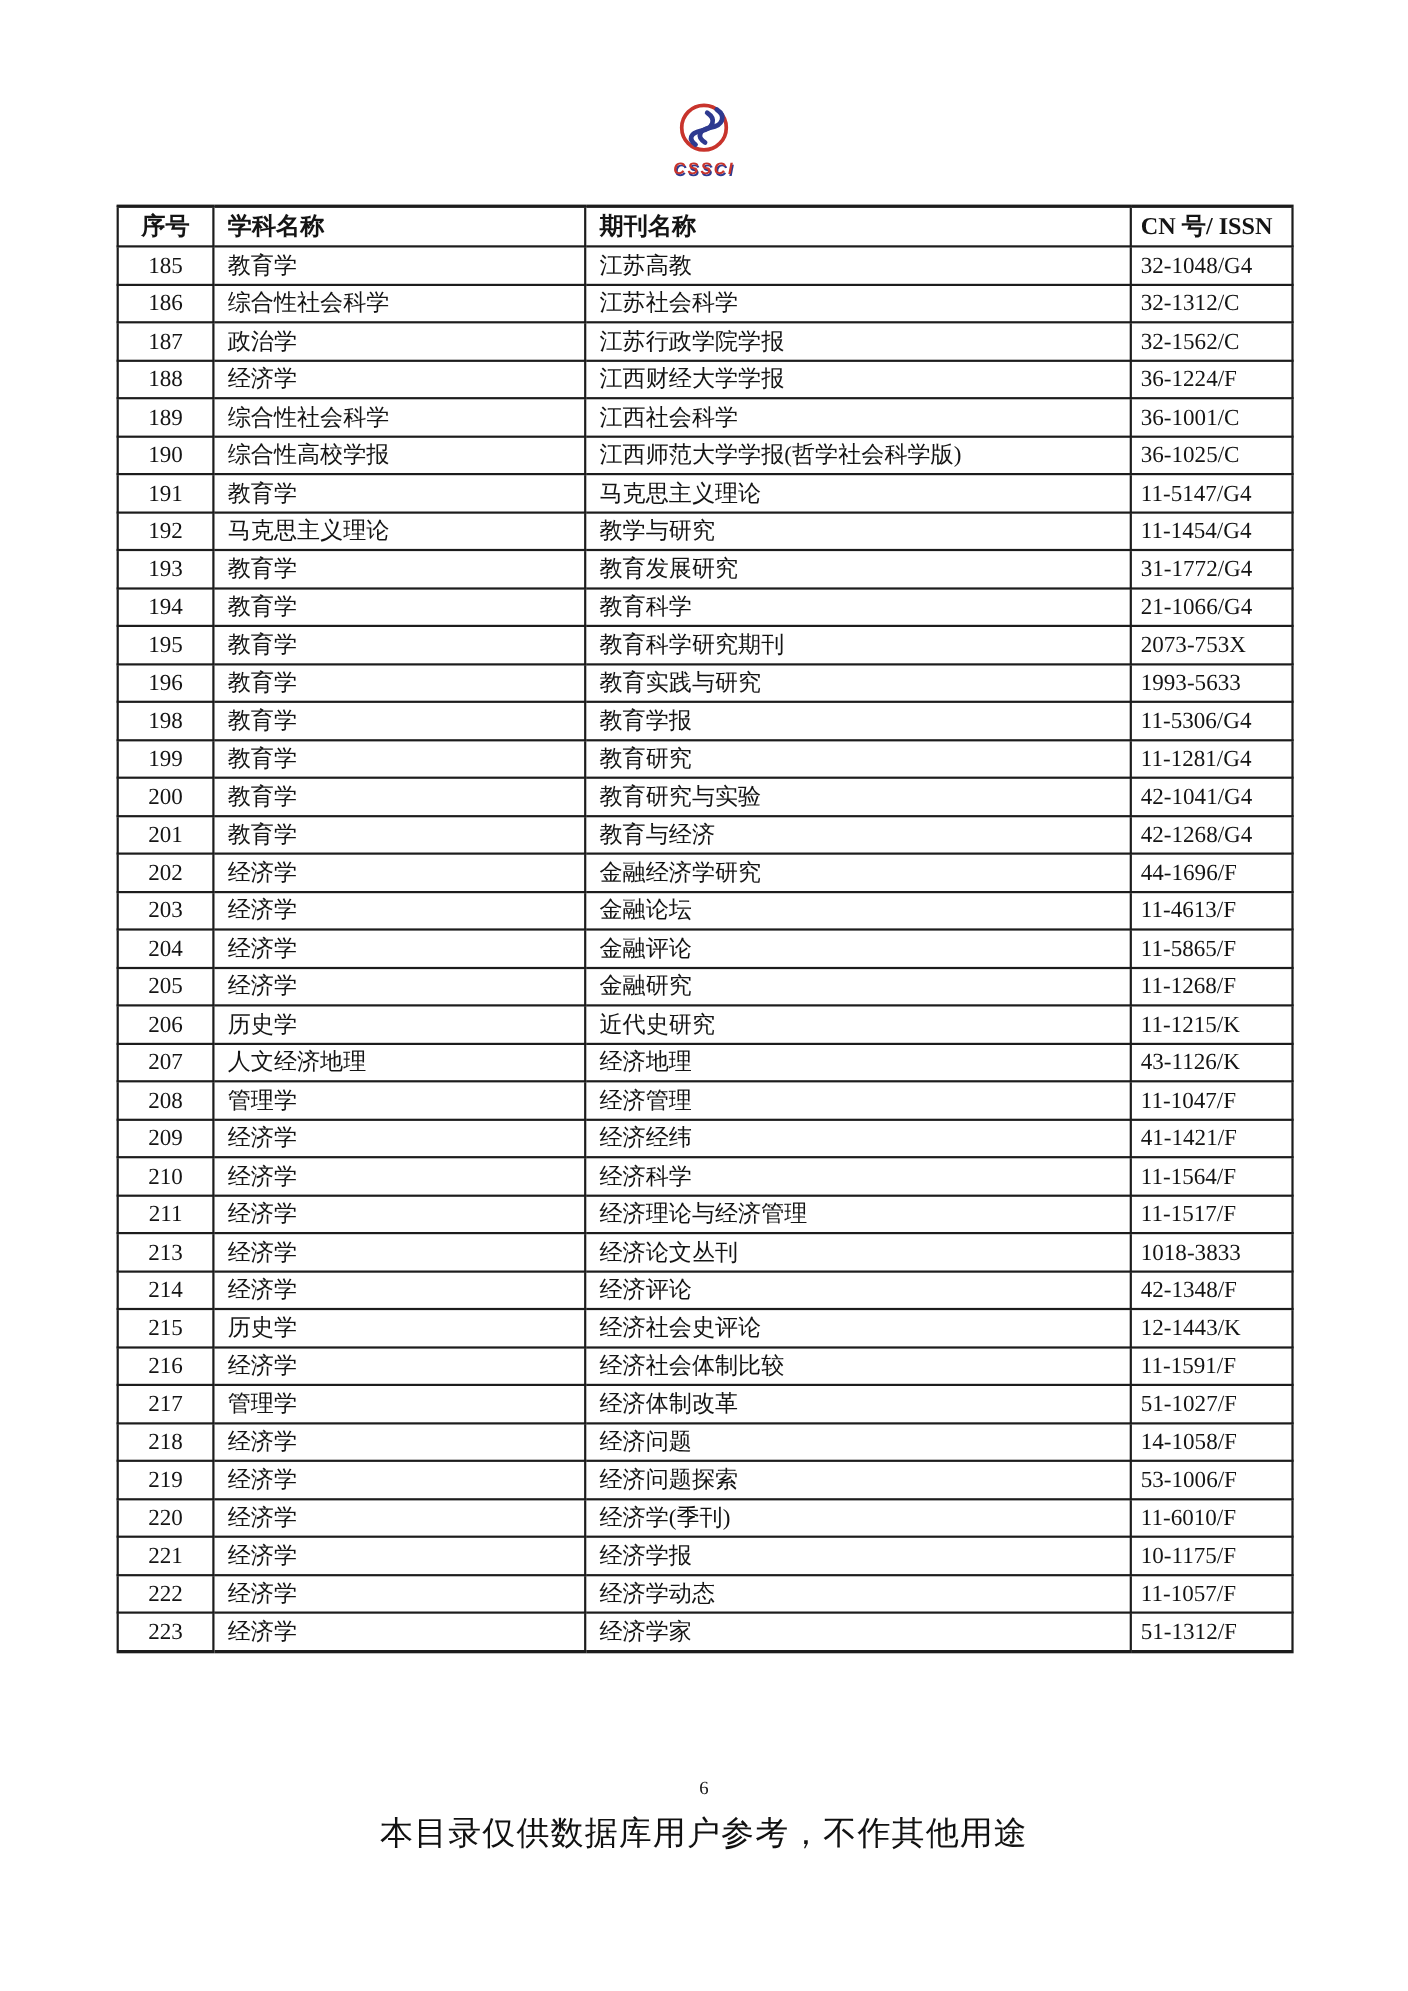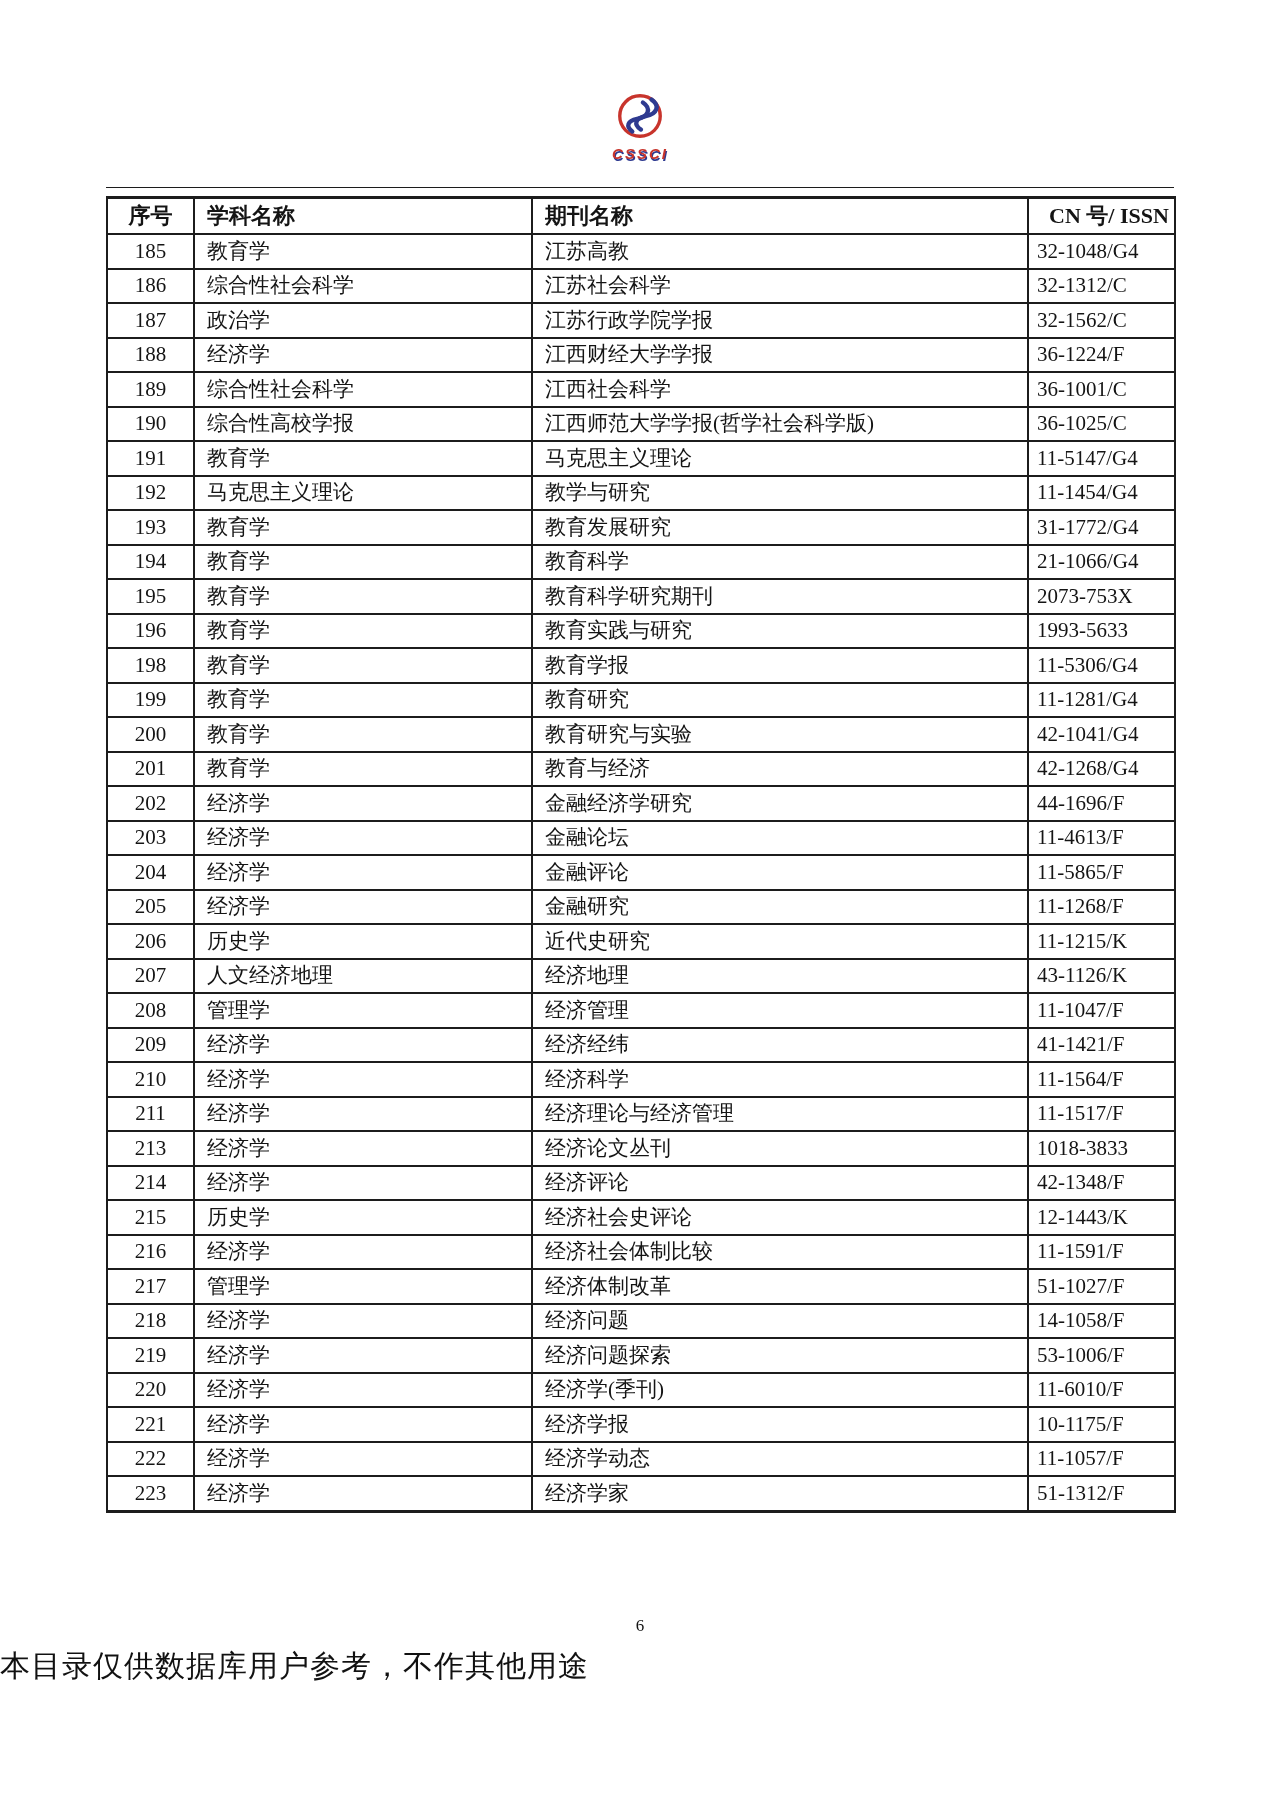--- a/index.html
+++ b/index.html
@@ -40,21 +40,21 @@
     top: 187px;
     left: 106px;
     width: 1068px;
     height: 1px;
     background: #1c1c1c;
   }
 
   
   table.journal {
     position: absolute;
-    top: 196px;
+    top: 186px;
     left: 106px;
     width: 1068px;
     border-collapse: collapse;
     table-layout: fixed;
     border-radius: 27px;
   }
   table.journal th,
   table.journal td {
     border: 2px solid #1c1c1c;
     overflow: hidden;
@@ -65,21 +65,21 @@
   table.journal tr:last-child td { border-bottom: 3px solid #1c1c1c; }
 
   table.journal th {
     height: 34px;
     font-size: 22px;
     font-weight: bold;
     text-align: left;
     padding: 0 0 0 12px;
   }
   table.journal th.c-num { text-align: center; padding: 0; }
-  table.journal th.c-cn  { padding-left: 20px; }
+  table.journal th.c-cn  { padding-left: 8px; }
 
   table.journal td {
     height: 32.5px;
     font-size: 21px;
     line-height: 1;
     padding: 0 0 0 12px;
   }
   table.journal td.c-num {
     text-align: center;
     padding: 0;
@@ -95,21 +95,21 @@
     right: 0;
     text-align: center;
     font-size: 17px;
     color: #141414;
   }
   .footer-note {
     position: absolute;
     top: 1646px;
     left: 0;
     right: 0;
-    text-align: left;
+    text-align: center;
     font-size: 30px;
     letter-spacing: 1px;
     font-family: "Liberation Sans", sans-serif;
     color: #111111;
   }
 </style>
 </head>
 <body>
 
 <div class="page">

